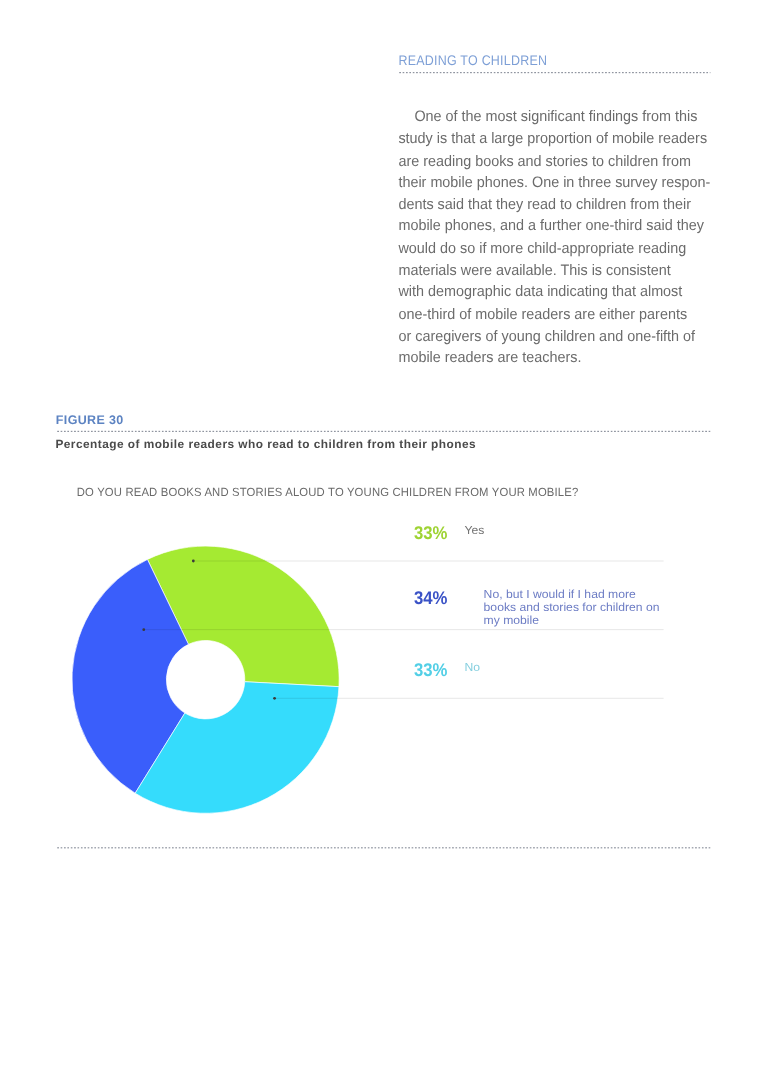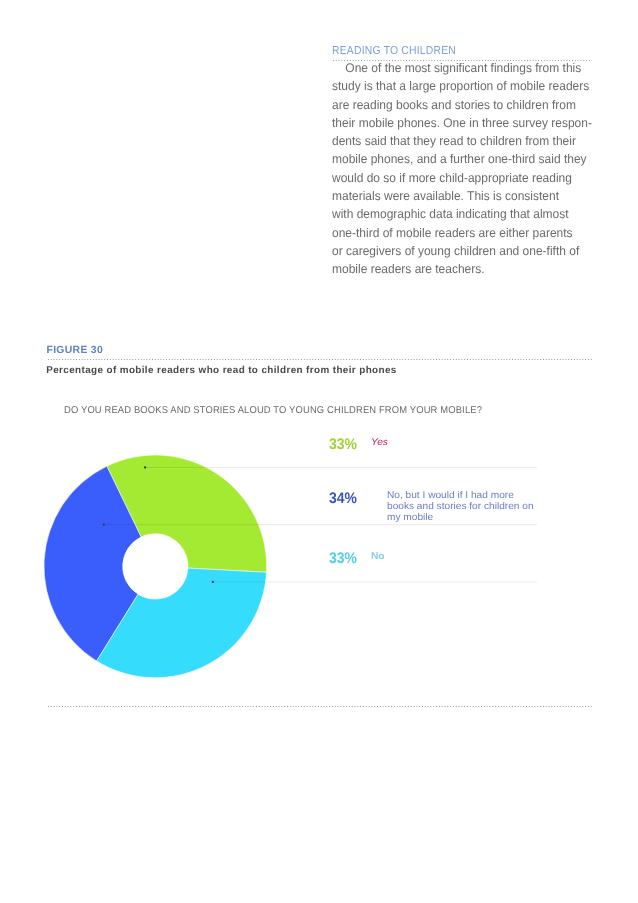--- a/index.html
+++ b/index.html
@@ -5,49 +5,49 @@
   html,body{margin:0;padding:0;}
   body{width:638px;height:903px;background:#ffffff;font-family:"Liberation Sans",sans-serif;-webkit-font-smoothing:antialiased;text-rendering:geometricPrecision;overflow:hidden;position:relative;}
   .page{position:absolute;inset:0;}
 
   
   .section-block{position:absolute;left:331.8px;top:45.0px;width:256px;}
   .section-heading{font-size:11.6px;letter-spacing:.02em;color:#7d9fd6;line-height:12px;
                    transform:scaleX(.895);transform-origin:0 50%;white-space:nowrap;}
   .rule-dotted{height:1px;background-image:radial-gradient(circle,#9095a0 0.55px,rgba(255,255,255,0) 0.78px);background-size:2.82px 1px;background-repeat:repeat-x;}
   .rule-heading{position:absolute;left:0.2px;top:15.0px;width:260.5px;}
-  .section-body{position:absolute;left:0;top:14px;margin:0;width:266px;}
+  .section-body{position:absolute;left:0;top:43px;margin:0;width:266px;}
   .bl{font-size:12.6px;line-height:18.3px;color:#6b6b6b;white-space:nowrap;
       transform:scaleX(.952);transform-origin:0 50%;}
   .bl-first{text-indent:14px;}
 
   
   .figure-block{position:absolute;left:46px;top:340px;width:547px;}
   .figure-label{position:absolute;left:0.5px;top:5px;font-size:10.4px;font-weight:bold;letter-spacing:.03em;color:#5c83c2;line-height:11px;white-space:nowrap;}
   .rule-figure{position:absolute;left:0.7px;top:19px;width:546px;}
   .figure-caption{position:absolute;left:0.2px;top:25.3px;font-size:9.9px;font-weight:bold;letter-spacing:.0395em;color:#4a4a4a;line-height:11px;white-space:nowrap;}
   .figure-question{position:absolute;left:18.3px;top:64.8px;font-size:9.9px;letter-spacing:.015em;color:#6a6a6a;line-height:11px;white-space:nowrap;
                    transform:scaleX(.952);transform-origin:0 50%;}
 
   
-  .chart-area{position:absolute;left:30px;top:440px;width:547px;height:252px;}
+  .chart-area{position:absolute;left:46px;top:440px;width:547px;height:252px;}
   .donut-svg{position:absolute;left:0;top:0;display:block;}
   .legend{position:absolute;left:299px;top:0;width:248px;}
   .legend-row{position:absolute;left:0;width:248px;}
   .legend-row:nth-child(1){top:-3.4px;}
   .legend-row:nth-child(2){top:50.6px;}
   .legend-row:nth-child(3){top:110.6px;}
   .legend-pct{position:absolute;left:0;top:0;font-size:15.3px;font-weight:bold;line-height:15.3px;
               transform:scaleX(.912);transform-origin:0 0;}
   .legend-text{position:absolute;left:42px;top:0px;width:190px;}
   .legend-row:nth-child(2) .legend-text{top:-1px;}
   .ll{display:block;font-size:9.8px;line-height:11.0px;white-space:nowrap;transform:scaleX(1.035);transform-origin:0 50%;}
-  .pct-green{color:#9ed333;} .txt-green{color:#be185d;font-style:italic;}
+  .pct-green{color:#9ed333;} .txt-green{color:#737373;}
   .pct-blue{color:#3a52c6;}  .txt-blue{color:#6c7cc4;margin-left:16px;}
-  .pct-cyan{color:#52cfe6;}  .txt-cyan{color:#85cfdf;font-weight:bold;}
+  .pct-cyan{color:#52cfe6;}  .txt-cyan{color:#85cfdf;}
 
   .rule-bottom{position:absolute;left:46.7px;top:706px;width:546px;}
 
   
   .footer{position:absolute;left:46px;top:875px;width:547px;height:12px;}
   .footer-left{position:absolute;left:22.6px;top:0;font-size:6.9px;color:#93aeea;letter-spacing:.015em;line-height:7px;white-space:nowrap;}
   .footer-page{position:absolute;right:0.7px;top:0;font-size:7.2px;color:#7695c4;font-weight:bold;line-height:7px;}
 </style>
 </head>
 <body>

